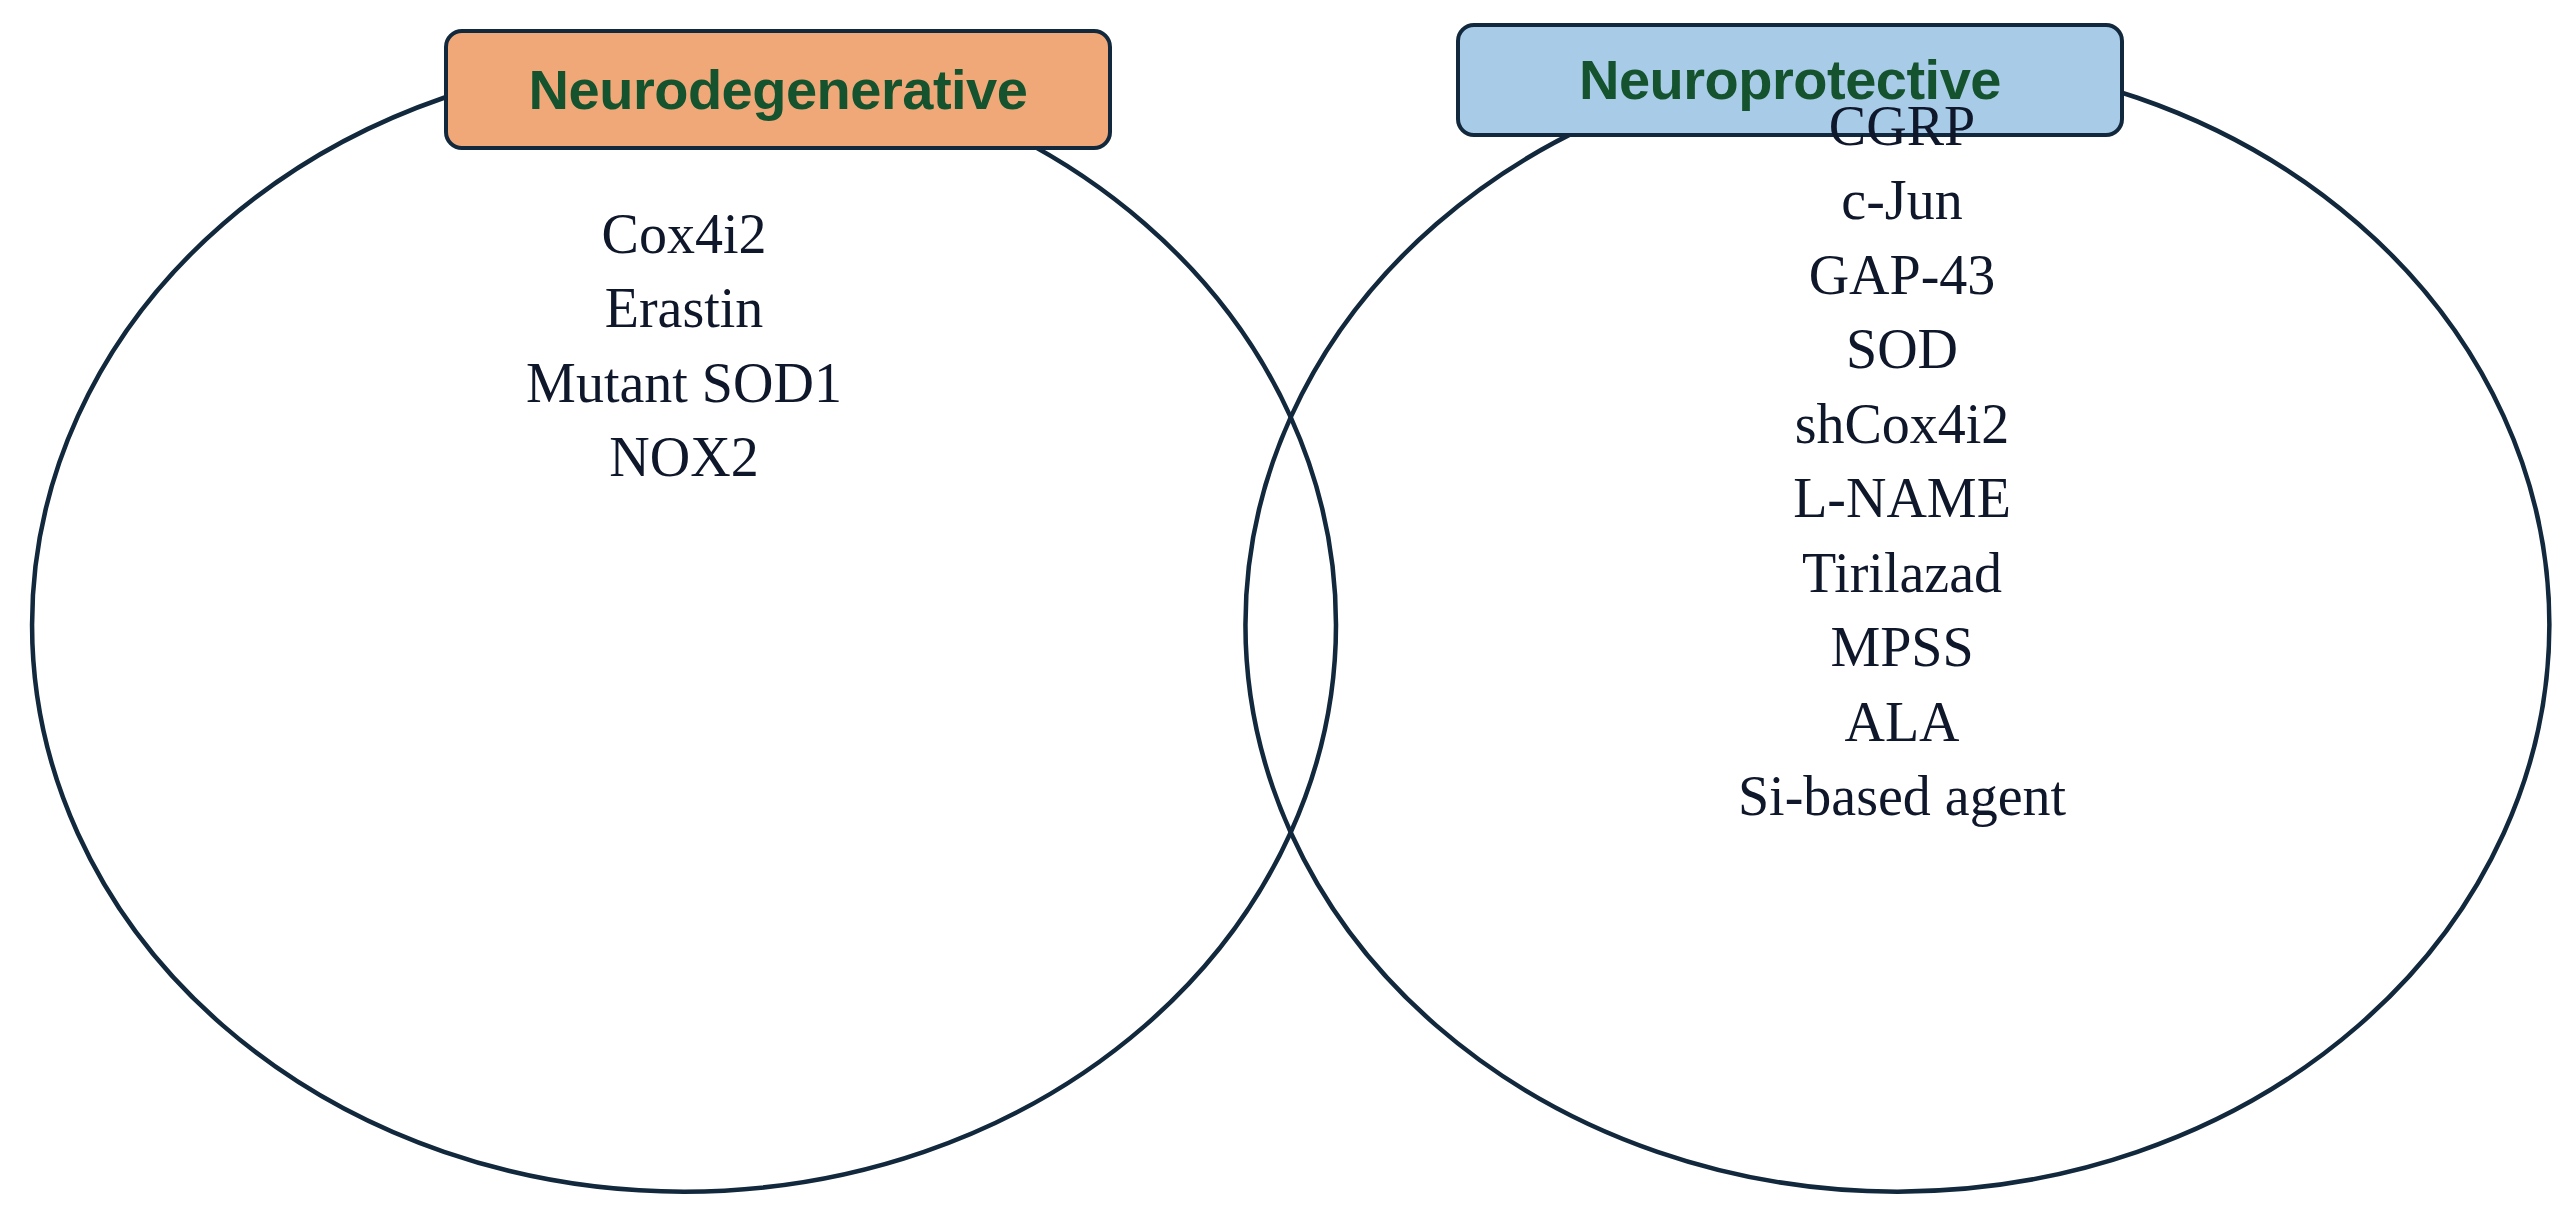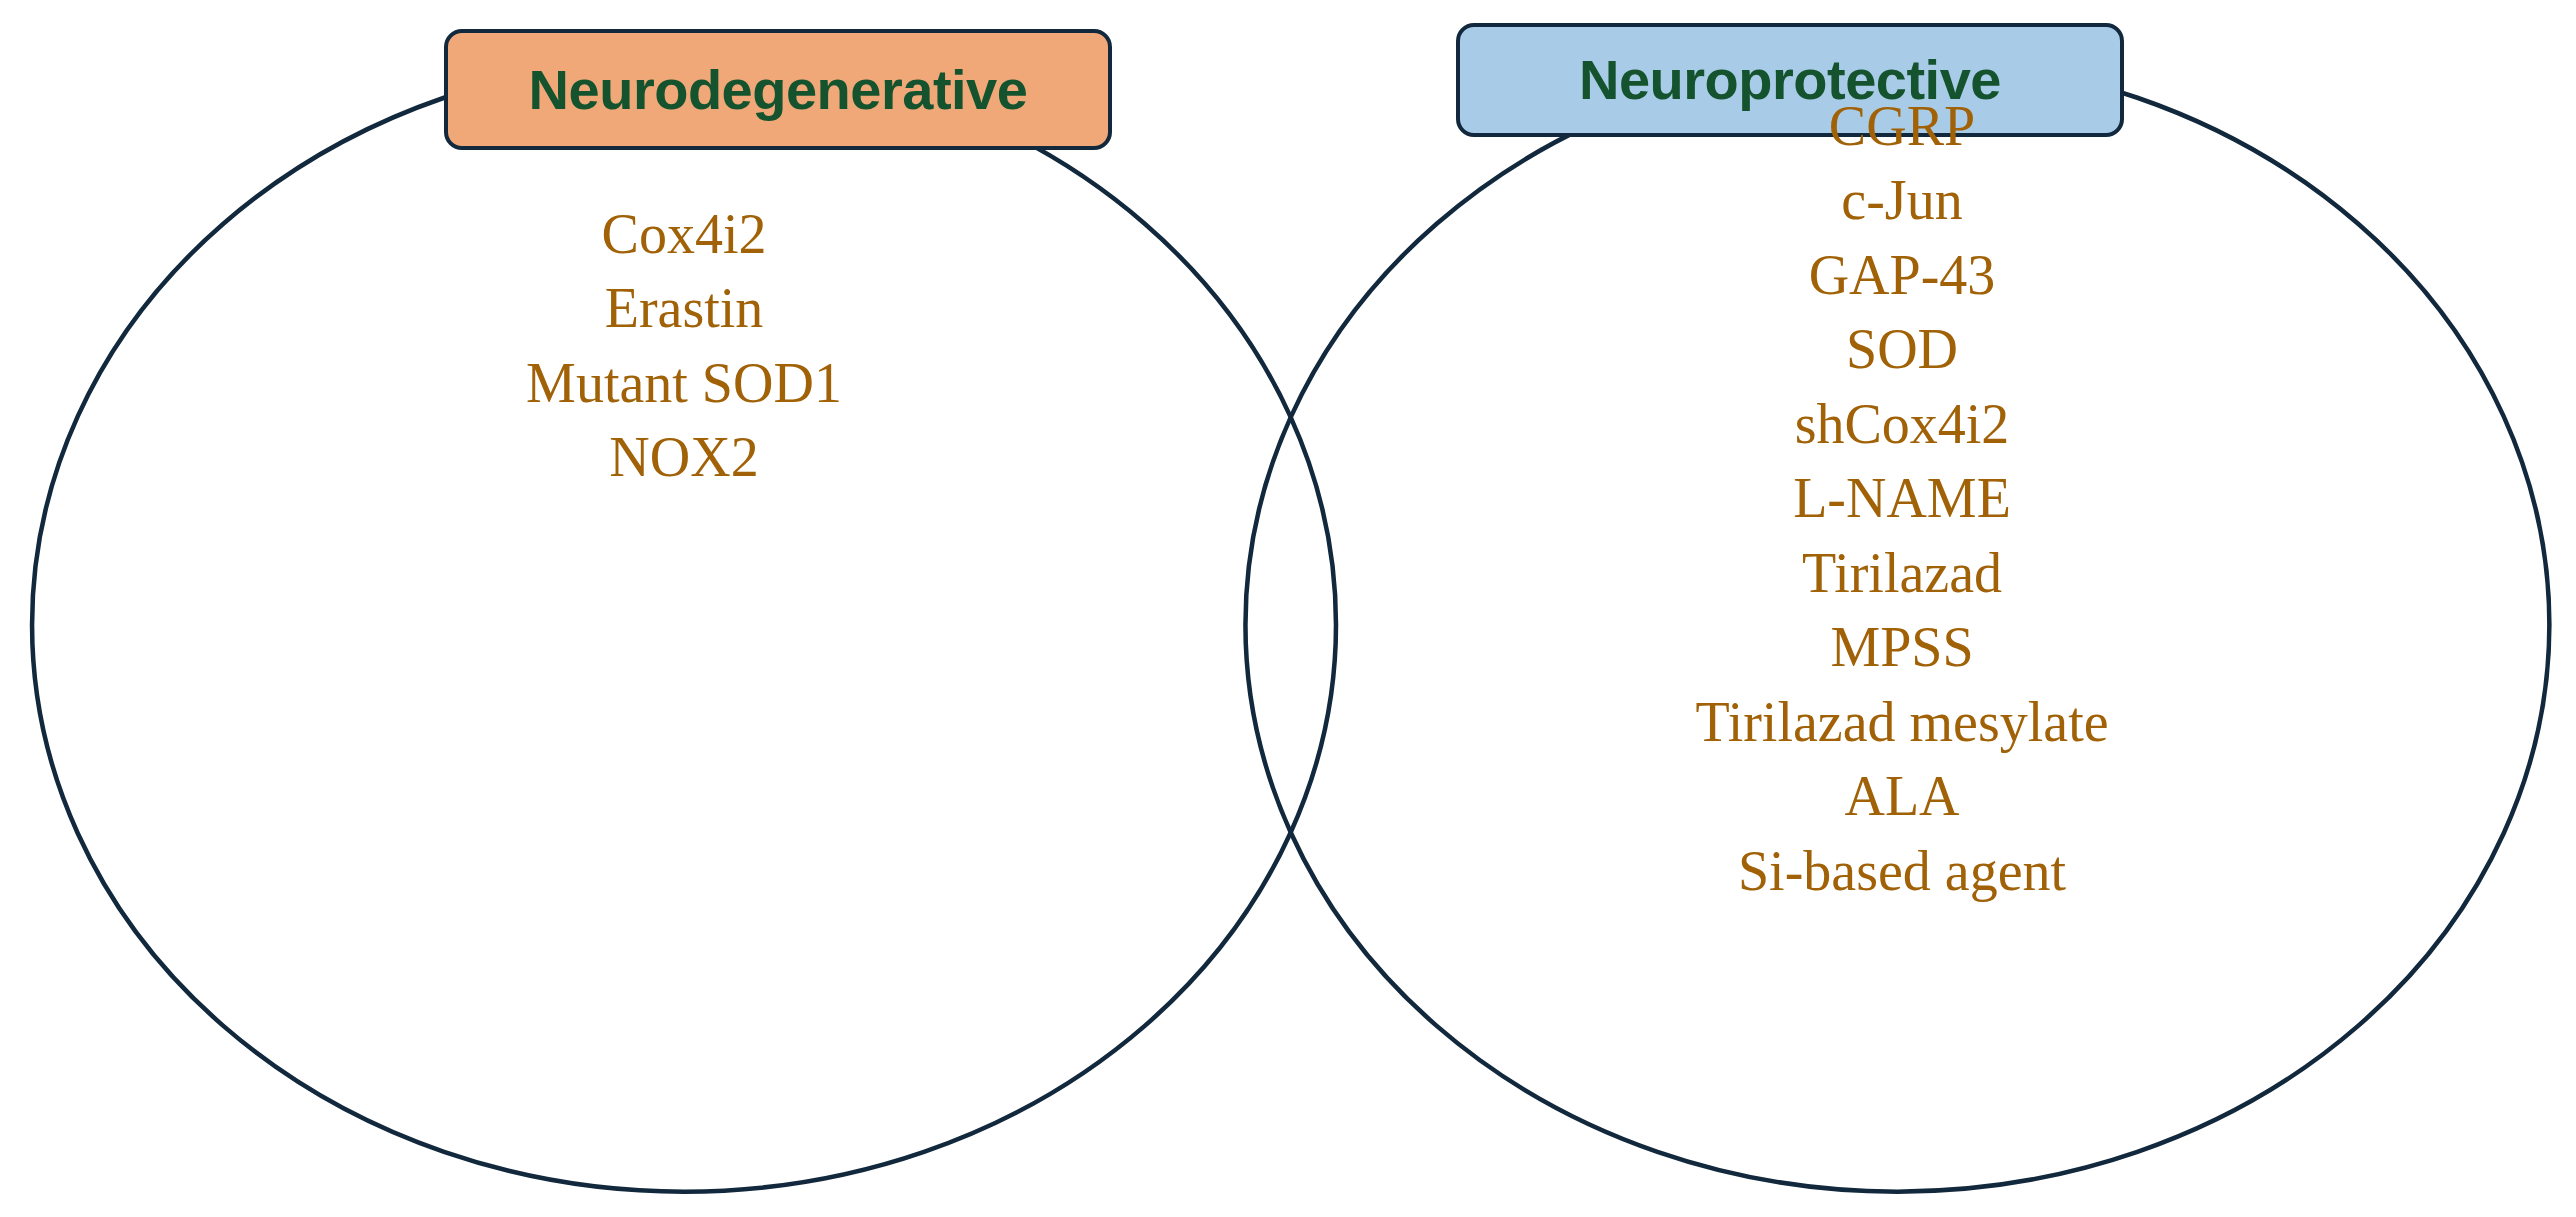--- a/index.html
+++ b/index.html
@@ -57,21 +57,21 @@
     background: #A8CBE8;
   }
 
   
   .term-list {
     position: absolute;
     display: flex;
     flex-direction: column;
     align-items: center;
     text-align: center;
-    color: #a16207;
+    color: #0f172a;
     font-size: 56px;
     line-height: 1.33;
     white-space: nowrap;
   }
   #list-left {
     left: 308px;
     top: 197px;
     width: 752px;
   }
   #list-center {
@@ -116,19 +116,18 @@
 
   <div class="term-list" id="list-right">
     <span class="term">CGRP</span>
     <span class="term">c-Jun</span>
     <span class="term">GAP-43</span>
     <span class="term">SOD</span>
     <span class="term">shCox4i2</span>
     <span class="term">L-NAME</span>
     <span class="term">Tirilazad</span>
     <span class="term">MPSS</span>
-    <span class="term">Tirilazad mesylate</span>
     <span class="term">ALA</span>
     <span class="term">Si-based agent</span>
   </div>
 
 </div>
 
 
 </body></html>

